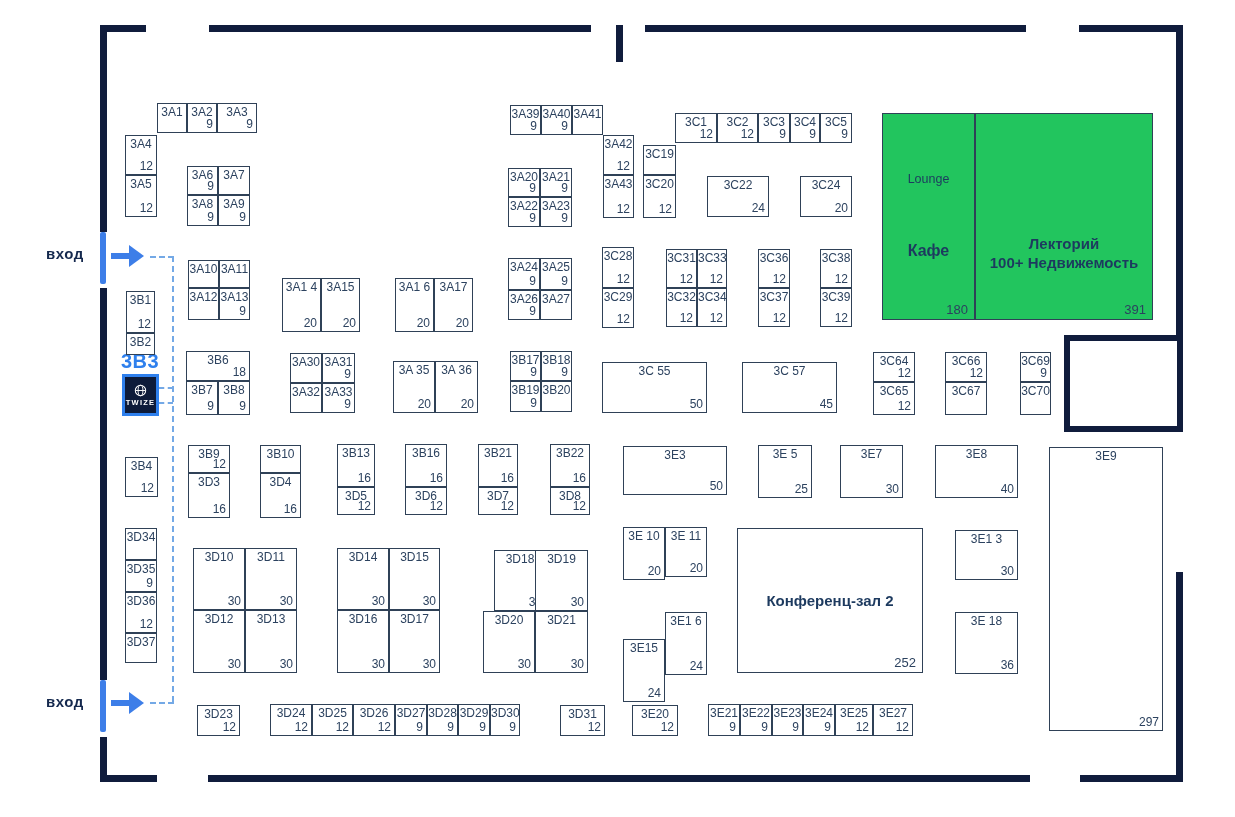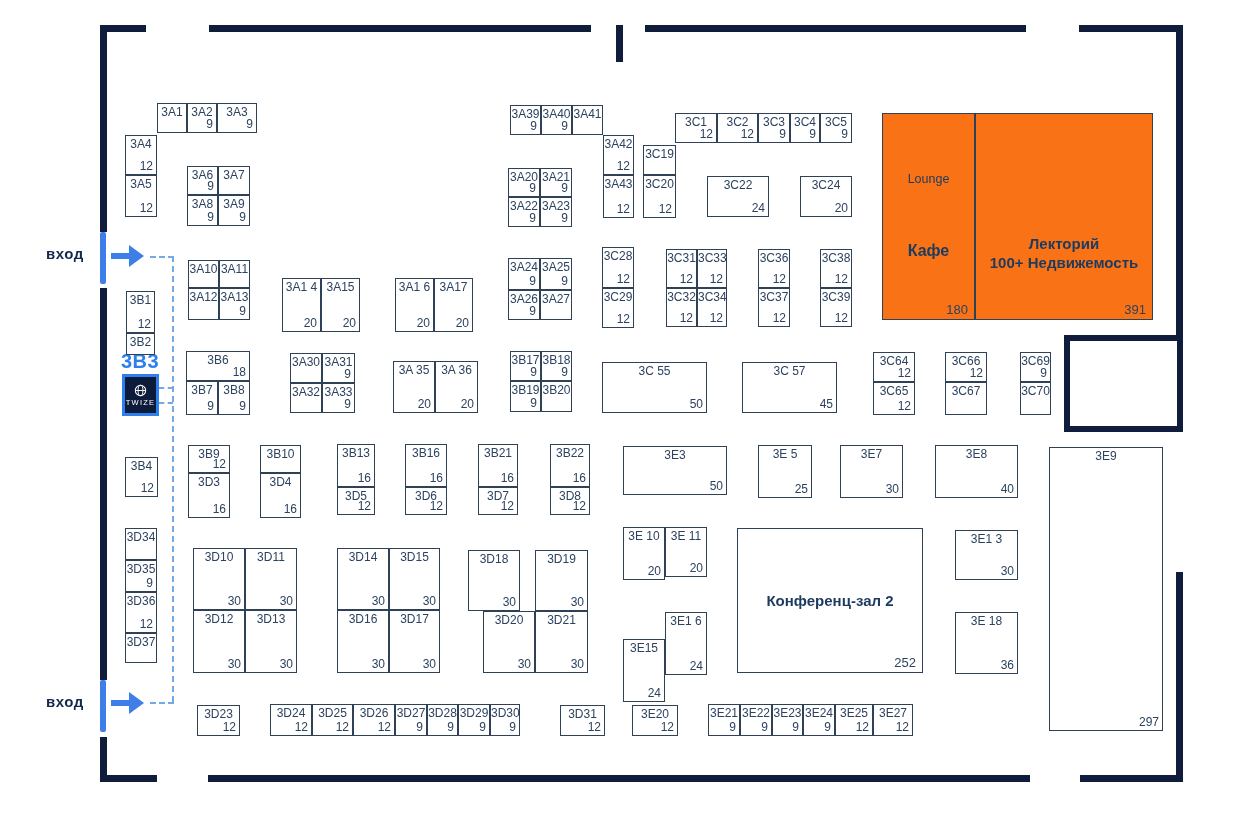--- a/index.html
+++ b/index.html
@@ -16,38 +16,38 @@
         font-family:"Liberation Sans",sans-serif;color:var(--text);overflow:hidden;}
   .wall{position:absolute;background:var(--wall);}
   .room-outline{position:absolute;border:6px solid var(--wall);box-sizing:border-box;background:#fff;}
   .booth{position:absolute;border:1px solid var(--line);box-sizing:border-box;background:#fff;}
   .b-lbl{display:block;text-align:center;font-size:12px;line-height:14px;padding-top:1px;white-space:nowrap;}
   .b-area{position:absolute;right:3px;bottom:0;font-size:12px;line-height:15px;}
   .hall{position:absolute;border:1px solid var(--line);box-sizing:border-box;background:#fff;
         display:flex;align-items:center;justify-content:center;
         font-size:15px;font-weight:700;color:var(--heading);}
   .hall .b-area{font-weight:400;font-size:13px;right:6px;bottom:2px;color:var(--text);}
-  .zone{position:absolute;border:1px solid var(--line);box-sizing:border-box;background:#f97316;}
+  .zone{position:absolute;border:1px solid var(--line);box-sizing:border-box;background:#22c55e;}
   .zone .b-area{font-size:13px;right:6px;bottom:2px;}
   .lounge-label{position:absolute;top:58px;width:100%;text-align:center;font-size:12.5px;color:var(--heading);}
   .cafe-label{position:absolute;top:128px;width:100%;text-align:center;font-size:16px;font-weight:600;color:var(--heading);}
   .lect-text{position:absolute;top:120px;width:100%;text-align:center;font-size:15px;font-weight:600;
              line-height:19px;color:var(--heading);}
   .entrance-label{position:absolute;font-size:15px;font-weight:700;color:#15294e;letter-spacing:0.5px;}
   .entrance-bar{position:absolute;width:6px;height:52px;background:#3d7ee8;border-radius:2px;}
   .entrance-arrow{position:absolute;width:34px;height:26px;}
   .route{position:absolute;}
   .route-h{border-top:2px dashed var(--route);height:0;}
   .route-v{border-left:2px dashed var(--route);width:0;}
   .twize-id{position:absolute;left:119px;top:350px;width:42px;text-align:center;
             font-size:20px;font-weight:800;color:var(--accent);letter-spacing:0.5px;}
   .twize-box{position:absolute;left:122px;top:374px;width:37px;height:42px;background:var(--twize_bg);
              border:3px solid var(--accent);box-sizing:border-box;
              display:flex;flex-direction:column;align-items:center;justify-content:center;gap:2px;}
-  .twize-name{color:#fff;font-size:7.5px;font-weight:400;letter-spacing:1.2px;line-height:8px;}
+  .twize-name{color:#fff;font-size:7.5px;font-weight:700;letter-spacing:1.2px;line-height:8px;}
 </style>
 </head>
 <body>
 
 <div id="plan">
 
   <div class="wall" style="left:100px;top:25px;width:46px;height:7px"></div>
   <div class="wall" style="left:100px;top:25px;width:7px;height:207px"></div>
   <div class="wall" style="left:100px;top:288px;width:7px;height:392px"></div>
   <div class="wall" style="left:100px;top:737px;width:7px;height:45px"></div>
@@ -494,21 +494,21 @@
       <span class="b-area">30</span>
     </div>
     <div class="booth" style="left: 337px; top: 610px; width: 52px; height: 63px;">
       <span class="b-lbl">3D16</span>
       <span class="b-area">30</span>
     </div>
     <div class="booth" style="left: 389px; top: 610px; width: 51px; height: 63px;">
       <span class="b-lbl">3D17</span>
       <span class="b-area">30</span>
     </div>
-    <div class="booth" style="left: 468px; top: 550px; width: 52px; height: 61px;">
+    <div class="booth" style="left: 494px; top: 550px; width: 52px; height: 61px;">
       <span class="b-lbl">3D18</span>
       <span class="b-area">30</span>
     </div>
     <div class="booth" style="left: 535px; top: 550px; width: 53px; height: 61px;">
       <span class="b-lbl">3D19</span>
       <span class="b-area">30</span>
     </div>
     <div class="booth" style="left: 483px; top: 611px; width: 52px; height: 62px;">
       <span class="b-lbl">3D20</span>
       <span class="b-area">30</span>

